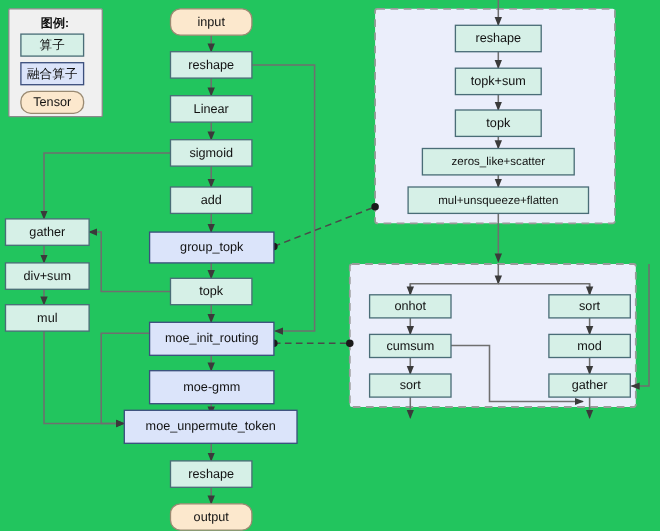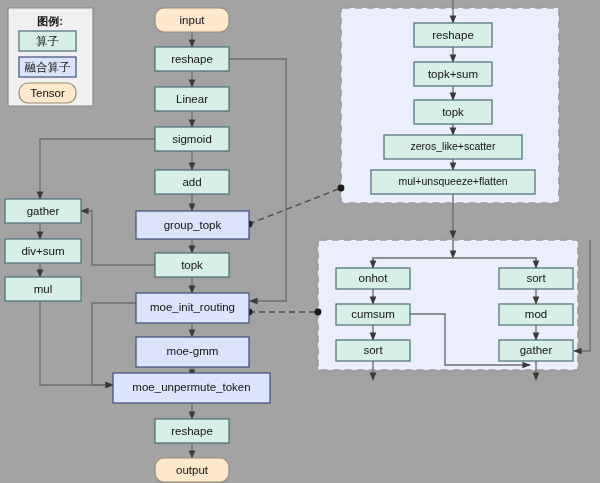--- a/index.html
+++ b/index.html
@@ -7,21 +7,21 @@
     padding: 0;
     background: #ffffff;
   }
   body {
     font-family: "Liberation Sans", "DejaVu Sans", sans-serif;
   }
   #canvas {
     position: relative;
     width: 600px;
     height: 483px;
-    background: #a3a3a3;
+    background: #22c55e;
     overflow: hidden;
   }
   svg.diagram {
     position: absolute;
     top: 0; left: 0;
     width: 600px;
     height: 483px;
   }
   .node-rect {
     stroke-width: 1.2;

